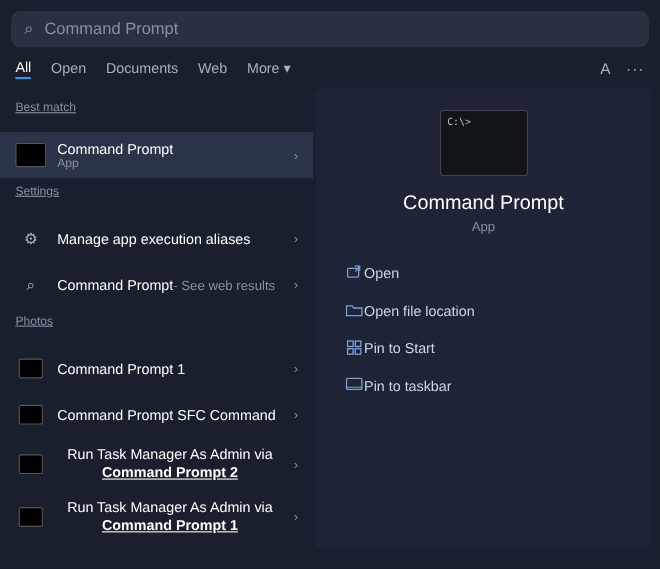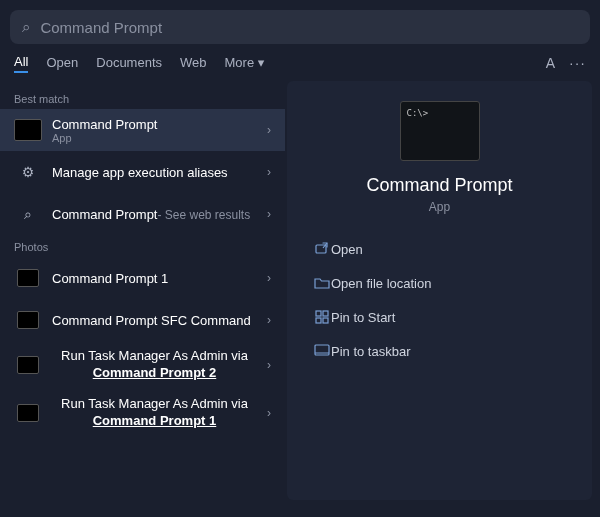--- a/index.html
+++ b/index.html
@@ -71,22 +71,23 @@
 
     .left-panel {
       width: 285px;
       overflow-y: auto;
       padding: 6px 0;
     }
 
     .section-label {
       font-size: 11px;
       color: #8a90a0;
-      padding: 6px 14px 4px;
+      padding: 6px 14px 16px;
       font-weight: 500;
+      text-decoration: underline;
     }
 
     .result-item {
       display: flex;
       align-items: center;
       padding: 7px 14px;
       cursor: pointer;
       gap: 10px;
       position: relative;
     }
@@ -262,20 +263,21 @@
       <div class="item-icon">
         <div class="cmd-icon"></div>
       </div>
       <div class="item-text">
         <div class="item-title">Command Prompt</div>
         <div class="item-subtitle">App</div>
       </div>
       <span class="chevron">›</span>
     </div>
 
+    <div class="section-label">Settings</div>
     <div class="result-item">
       <div class="item-icon">
         <span style="color:#aab0c0; font-size:14px;">⚙</span>
       </div>
       <div class="item-text">
         <div class="item-title">Manage app execution aliases</div>
       </div>
       <span class="chevron">›</span>
     </div>
 

